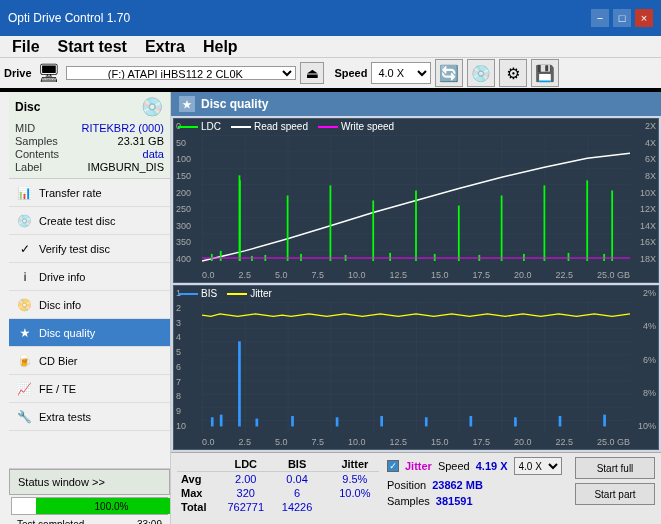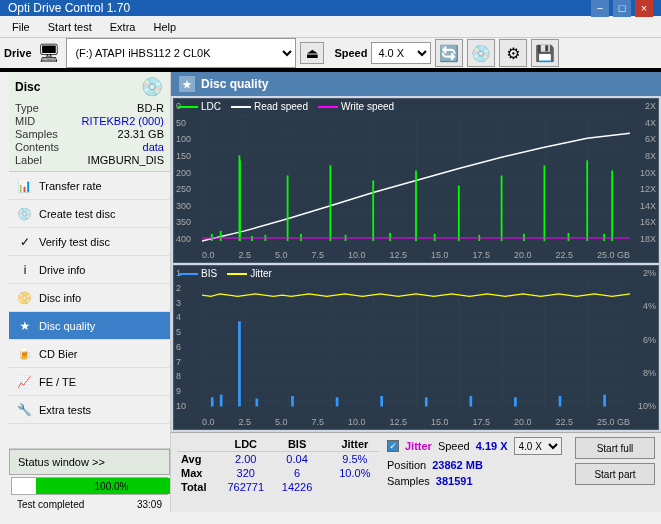--- a/index.html
+++ b/index.html
@@ -9,21 +9,21 @@
       font-family: 'Segoe UI', Tahoma, sans-serif;
       font-size: 11px;
       background: #f0f0f0;
       overflow: hidden;
     }
 
     
     .titlebar {
       background: #1a5fb4;
       color: white;
-      height: 16px;
+      height: 36px;
       display: flex;
       align-items: center;
       justify-content: space-between;
       padding: 0 8px;
     }
     .titlebar-title {
       font-size: 12px;
       font-weight: normal;
     }
     .titlebar-controls {
@@ -50,45 +50,47 @@
       height: 22px;
       display: flex;
       align-items: center;
       padding: 0 4px;
       border-bottom: 1px solid #ccc;
       gap: 2px;
     }
     .menubar-item {
       padding: 2px 8px;
       cursor: pointer;
-      font-size: 11px;
+      font-size: 16px;
+      font-weight: bold;
     }
 
     
     .toolbar {
       background: #f0f0f0;
       height: 34px;
       display: flex;
       align-items: center;
       padding: 0 4px;
       border-bottom: 4px solid #000000;
       gap: 4px;
     }
     .toolbar-label {
       font-size: 11px;
       font-weight: bold;
       margin-right: 2px;
     }
     .drive-select {
-      height: 30px;
+      height: 14px;
       font-size: 11px;
       width: 230px;
       border: 1px solid #999;
       background: white;
       padding: 0 4px;
+      text-align: center;
     }
     .eject-btn {
       width: 24px;
       height: 22px;
       border: 1px solid #999;
       background: #e8e8e8;
       cursor: pointer;
       font-size: 14px;
       display: flex;
       align-items: center;
@@ -459,24 +461,20 @@
 </div>
 
 <div class="main-layout">
 
   <div class="sidebar">
 
     <div class="disc-panel">
       <div class="disc-header">
         <span class="disc-header-title">Disc</span>
         <span class="disc-icon">💿</span>
-      </div>
-      <div class="disc-row">
-        <span class="disc-key">Type</span>
-        <span class="disc-val">BD-R</span>
       </div>
       <div class="disc-row">
         <span class="disc-key">MID</span>
         <span class="disc-val blue">RITEKBR2 (000)</span>
       </div>
       <div class="disc-row">
         <span class="disc-key">Samples</span>
         <span class="disc-val">23.31 GB</span>
       </div>
       <div class="disc-row">

